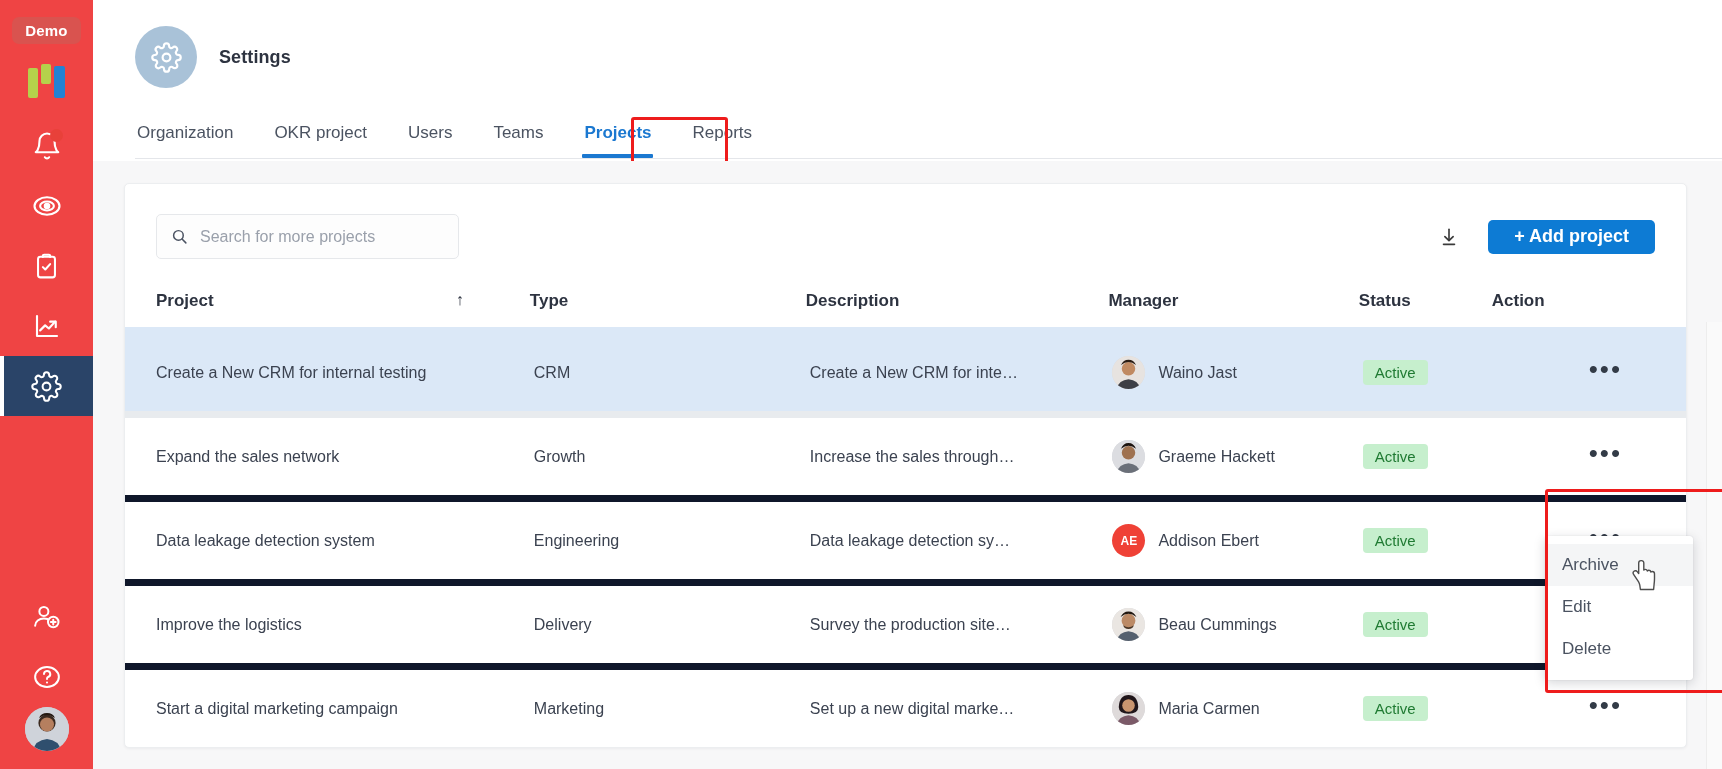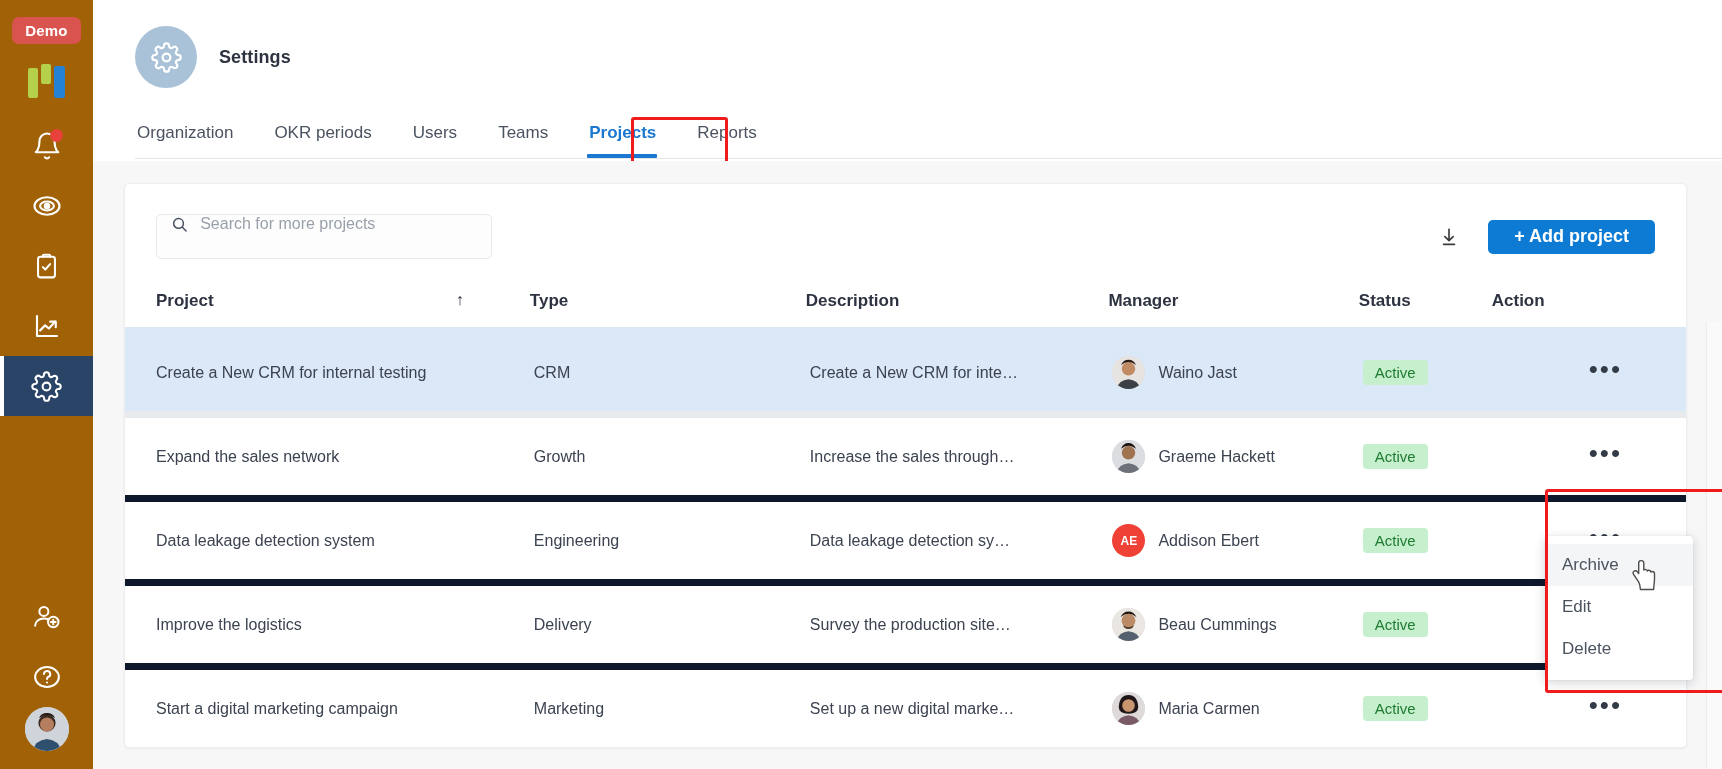--- a/index.html
+++ b/index.html
@@ -7,21 +7,21 @@
     width: 1722px; height: 769px;
     overflow: hidden;
     font-family: "Liberation Sans", sans-serif;
     background: #ffffff;
   }
   .app { position: relative; width: 1722px; height: 769px; display: flex; }
 
   
   .sidebar {
     width: 93px; height: 769px;
-    background: #a16207;
+    background: #ef4444;
     display: flex; flex-direction: column; align-items: center;
     flex-shrink: 0;
     position: relative;
   }
   .demo-badge {
     margin-top: 17px;
     background: #d9534f;
     color: #fff;
     font-size: 15px; font-weight: bold;
     padding: 5px 13px;
@@ -111,23 +111,23 @@
     width: 1563px;
     background: #ffffff;
     border-radius: 5px;
     border: 1px solid #eceef0;
     box-shadow: 0 1px 3px rgba(16,24,40,.05);
     padding: 0;
   }
 
   .toolbar { display: flex; align-items: center; padding: 30px 31px 0 31px; }
   .search-box {
-    width: 336px; height: 45px;
+    width: 303px; height: 45px;
     border: 1px solid #e6e8eb; border-radius: 5px;
-    display: flex; align-items: flex-start; gap: 12px;
+    display: flex; align-items: center; gap: 12px;
     padding: 0 14px; background: #fdfdfd;
     cursor: text;
   }
   .search-box input {
     border: none; outline: none; background: transparent;
     font-size: 16px; color: #3b4250; width: 100%;
     font-family: "Liberation Sans", sans-serif;
   }
   .search-box input::placeholder { color: #9aa0ab; }
   .toolbar-right { margin-left: auto; display: flex; align-items: center; gap: 28px; }
@@ -311,21 +311,21 @@
           <svg width="31" height="31" viewBox="0 0 24 24" fill="none" stroke="#ffffff" stroke-width="1.7" stroke-linecap="round" stroke-linejoin="round">
             <circle cx="12" cy="12" r="3"></circle>
             <path d="M19.4 15a1.65 1.65 0 0 0 .33 1.82l.06.06a2 2 0 1 1-2.83 2.83l-.06-.06a1.65 1.65 0 0 0-1.82-.33 1.65 1.65 0 0 0-1 1.51V21a2 2 0 1 1-4 0v-.09A1.65 1.65 0 0 0 9 19.4a1.65 1.65 0 0 0-1.82.33l-.06.06a2 2 0 1 1-2.83-2.83l.06-.06a1.65 1.65 0 0 0 .33-1.82 1.65 1.65 0 0 0-1.51-1H3a2 2 0 1 1 0-4h.09A1.65 1.65 0 0 0 4.6 9a1.65 1.65 0 0 0-.33-1.82l-.06-.06a2 2 0 1 1 2.83-2.83l.06.06A1.65 1.65 0 0 0 9 4.6a1.65 1.65 0 0 0 1-1.51V3a2 2 0 1 1 4 0v.09a1.65 1.65 0 0 0 1 1.51 1.65 1.65 0 0 0 1.82-.33l.06-.06a2 2 0 1 1 2.83 2.83l-.06.06A1.65 1.65 0 0 0 19.4 9a1.65 1.65 0 0 0 1.51 1H21a2 2 0 1 1 0 4h-.09a1.65 1.65 0 0 0-1.51 1z"></path>
           </svg>
         </div>
         <div class="page-title">Settings</div>
       </div>
 
       <div class="tabs">
         <div class="tab">Organization</div>
-        <div class="tab">OKR periods</div>
+        <div class="tab">OKR project</div>
         <div class="tab">Users</div>
         <div class="tab">Teams</div>
         <div class="tab active">Projects</div>
         <div class="tab">Reports</div>
       </div>
     </div>
 
     <div class="tab-highlight" style="left:538px; top:117px; width:97px; height:67px;"></div>
 
     <div class="content-area">

